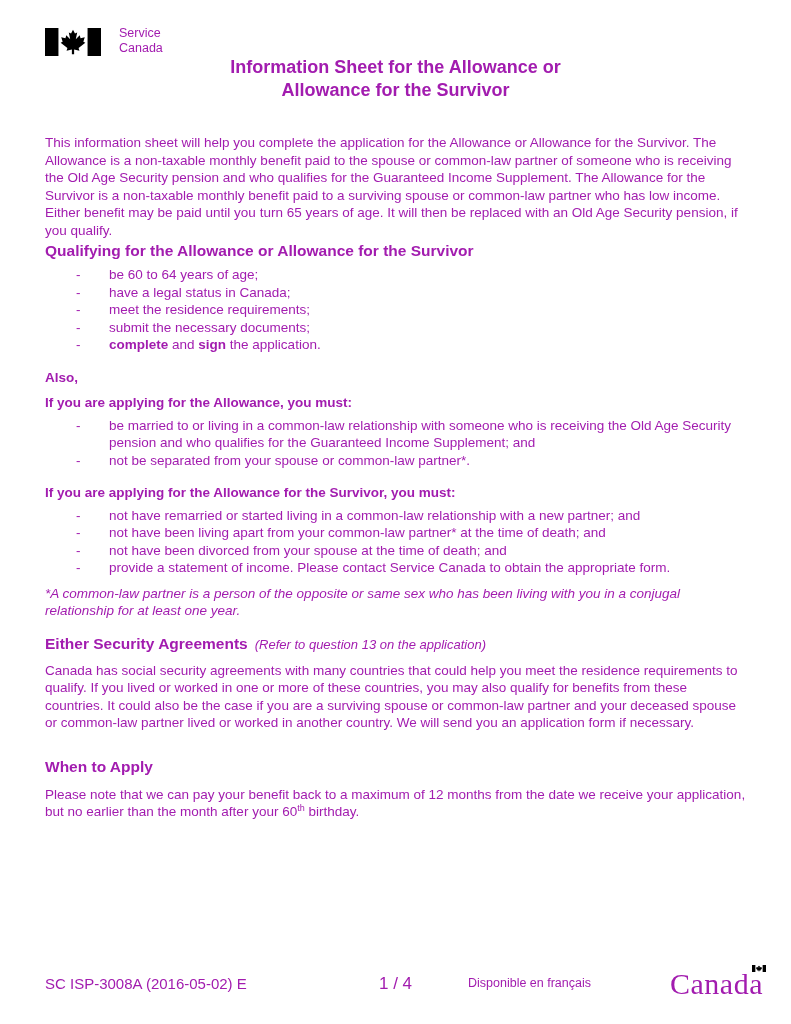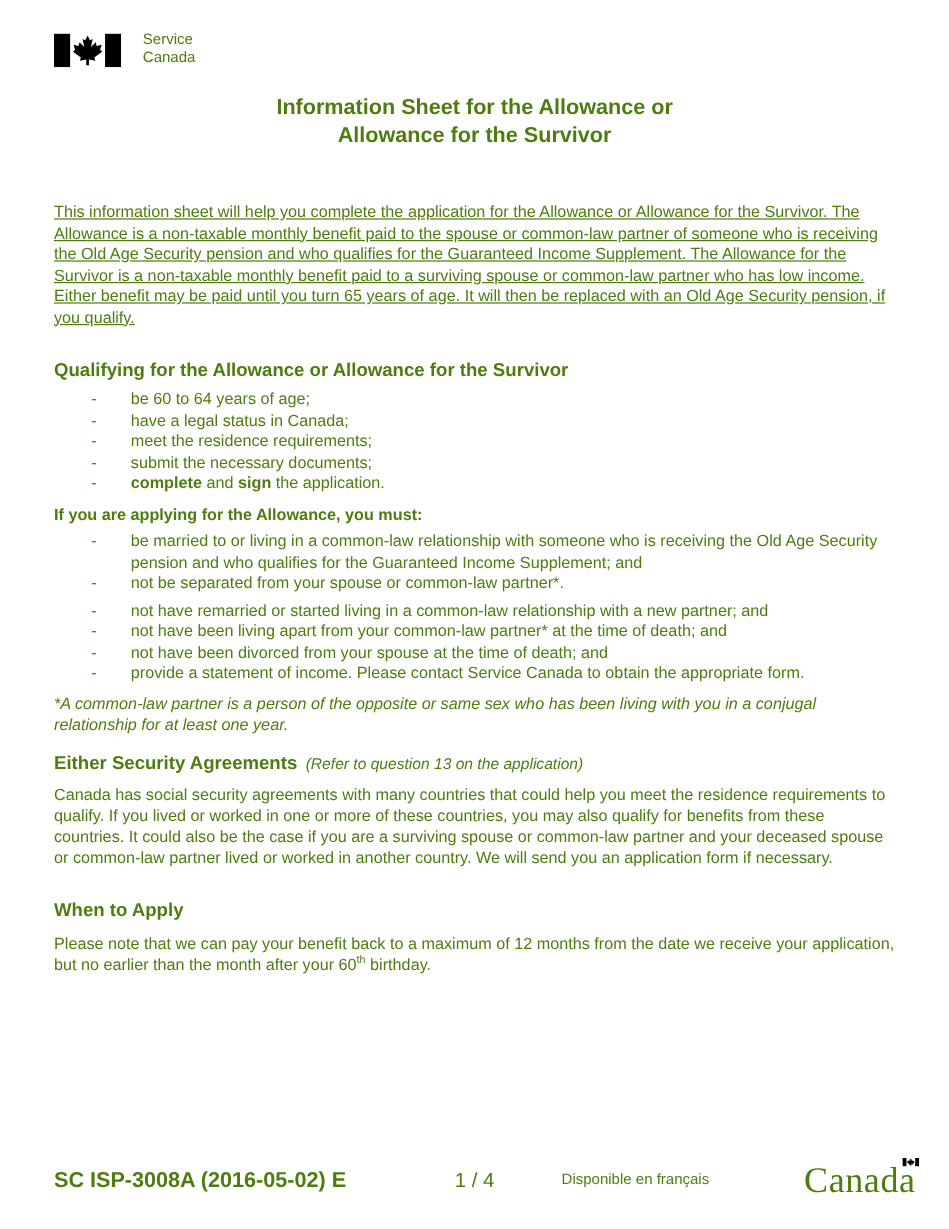--- a/index.html
+++ b/index.html
@@ -1,54 +1,54 @@
 <!DOCTYPE html>
 <html><head>
 <meta charset="utf-8">
 <style>
   * { margin:0; padding:0; box-sizing:border-box; }
   html,body { background:#e8e8e8; }
   body { width:791px; height:1024px; margin:0 auto; }
   .page {
-    width:791px; height:1024px; background:#ffffff; color:#4d7c0f;
+    width:791px; height:1024px; background:#ffffff; color:#a21caf;
     font-family:"Liberation Sans", sans-serif; font-size:13.5px; line-height:17.5px;
     position:relative; overflow:hidden;
   }
   .content { padding:26px 45px 0 45px; }
 
   
   .logo-row { display:flex; align-items:flex-start; }
   .flag-svg { width:56px; height:28px; display:block; margin-top:2px; }
   .logo-text { margin-left:18px; font-size:12.5px; line-height:15px; }
-  .doc-title { text-align:center; font-weight:bold; font-size:18px; line-height:23px; margin-top:22px; }
+  .doc-title { text-align:center; font-weight:bold; font-size:18px; line-height:23px; margin-top:0; }
 
   
-  .intro { margin-top:44px;text-decoration:underline; }
+  .intro { margin-top:32px; }
   .h-main { font-size:15.5px; line-height:19px; font-weight:bold; }
-  .h-qualifying { margin-top:26px; }
+  .h-qualifying { margin-top:2px; }
   .lead { margin-top:10px; }
   .bullets { margin-top:6px; }
   .bullets-tight { margin-top:5px; }
   .bullet { display:flex; margin-left:31px; }
   .bullet .dash { width:13px; flex:none; }
   .bullet .btext { flex:1;padding-left:20px; }
   .also { font-weight:bold; margin-top:15px; }
   .h-sub { font-weight:bold; margin-top:8px; }
   .h-sub2 { font-weight:bold; margin-top:15px; }
   .footnote { margin-top:8px; font-style:italic; }
   .h-social { margin-top:14px; }
   .hnote { font-weight:normal; font-style:italic; font-size:13px; margin-left:7px; }
   .para { margin-top:8px; }
   .h-when { margin-top:25px; }
   .para2 { margin-top:10px; }
   sup.th { font-size:9px; vertical-align:super; line-height:0; }
 
   
   .footer { position:absolute; left:0; right:0; bottom:24px; height:34px; }
-  .footer .form-no { position:absolute; left:45px; bottom:8px; font-weight:bold; font-size:18px; }
+  .footer .form-no { position:absolute; left:45px; bottom:8px; font-weight:normal; font-size:15px; }
   .footer .page-no { position:absolute; left:50%; transform:translateX(-50%); bottom:8px; font-size:17px; }
   .footer .french { position:absolute; right:200px; bottom:8px; font-size:12.5px; }
   .wordmark { position:absolute; right:28px; bottom:0; font-family:"Liberation Serif", serif; font-size:30px; line-height:32px; letter-spacing:0.5px; }
   .wordmark .mini-flag { position:absolute; right:-3px; top:-3px; width:14px; height:7px; }
 </style>
 </head>
 <body>
 
 <div class="page">
   <div class="content">
@@ -90,33 +90,35 @@
       <div class="bullet">
         <span class="dash">-</span>
         <span class="btext">submit the necessary documents;</span>
       </div>
       <div class="bullet">
         <span class="dash">-</span>
         <span class="btext"><b>complete</b><span> and </span><b>sign</b><span> the application.</span></span>
       </div>
     </div>
 
+    <div class="also">Also,</div>
 
     <div class="h-sub">If you are applying for the Allowance, you must:</div>
     <div class="bullets-tight">
       <div class="bullet">
         <span class="dash">-</span>
         <span class="btext">be married to or living in a common-law relationship with someone who is receiving the Old Age Security pension and who qualifies for the Guaranteed Income Supplement; and</span>
       </div>
       <div class="bullet">
         <span class="dash">-</span>
         <span class="btext">not be separated from your spouse or common-law partner*.</span>
       </div>
     </div>
 
+    <div class="h-sub2">If you are applying for the Allowance for the Survivor, you must:</div>
     <div class="bullets-tight">
       <div class="bullet">
         <span class="dash">-</span>
         <span class="btext">not have remarried or started living in a common-law relationship with a new partner; and</span>
       </div>
       <div class="bullet">
         <span class="dash">-</span>
         <span class="btext">not have been living apart from your common-law partner* at the time of death; and</span>
       </div>
       <div class="bullet">

